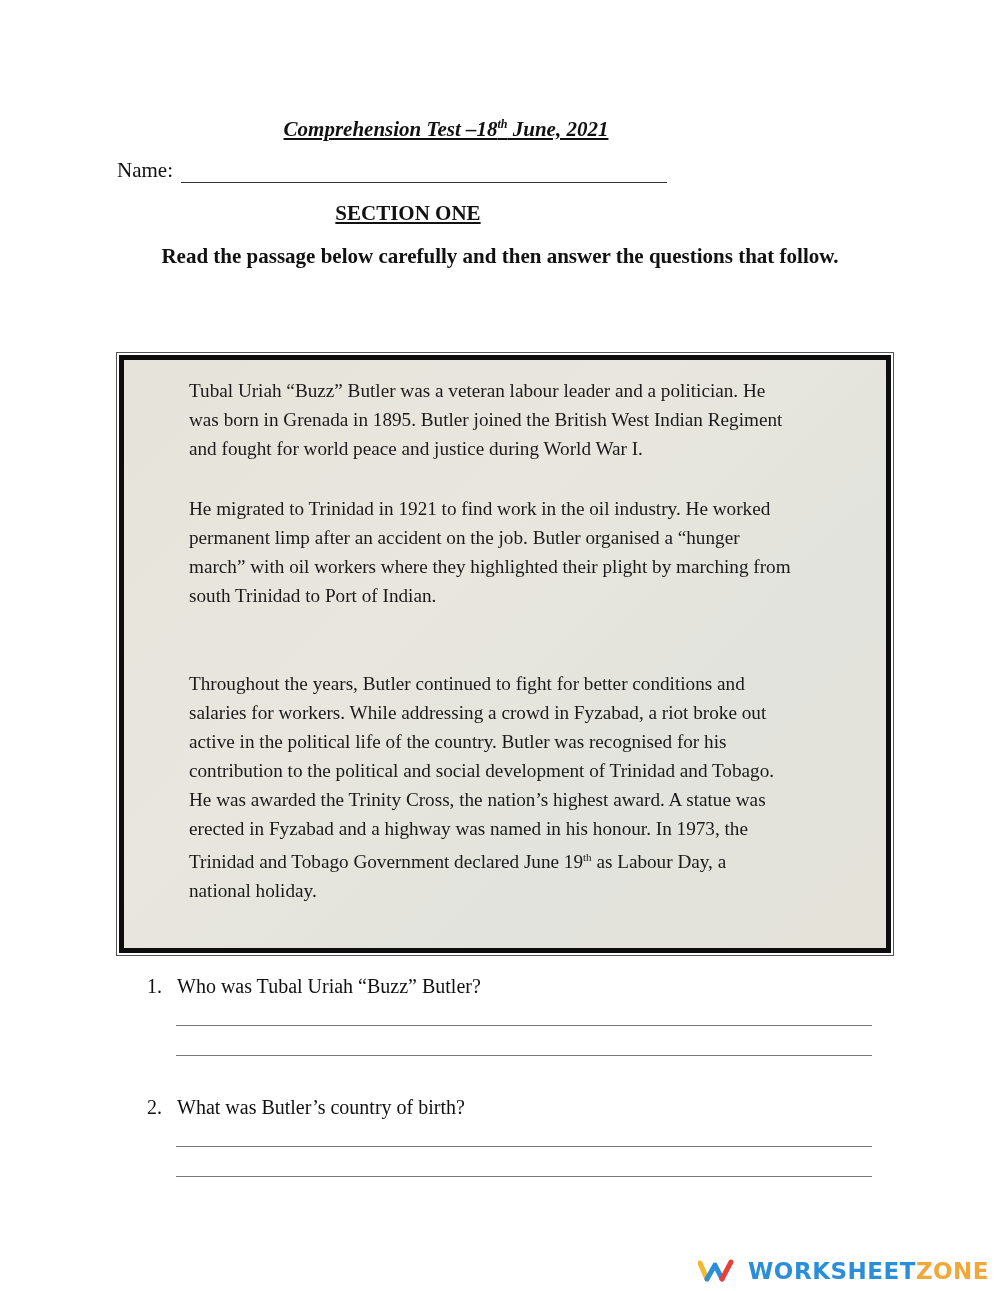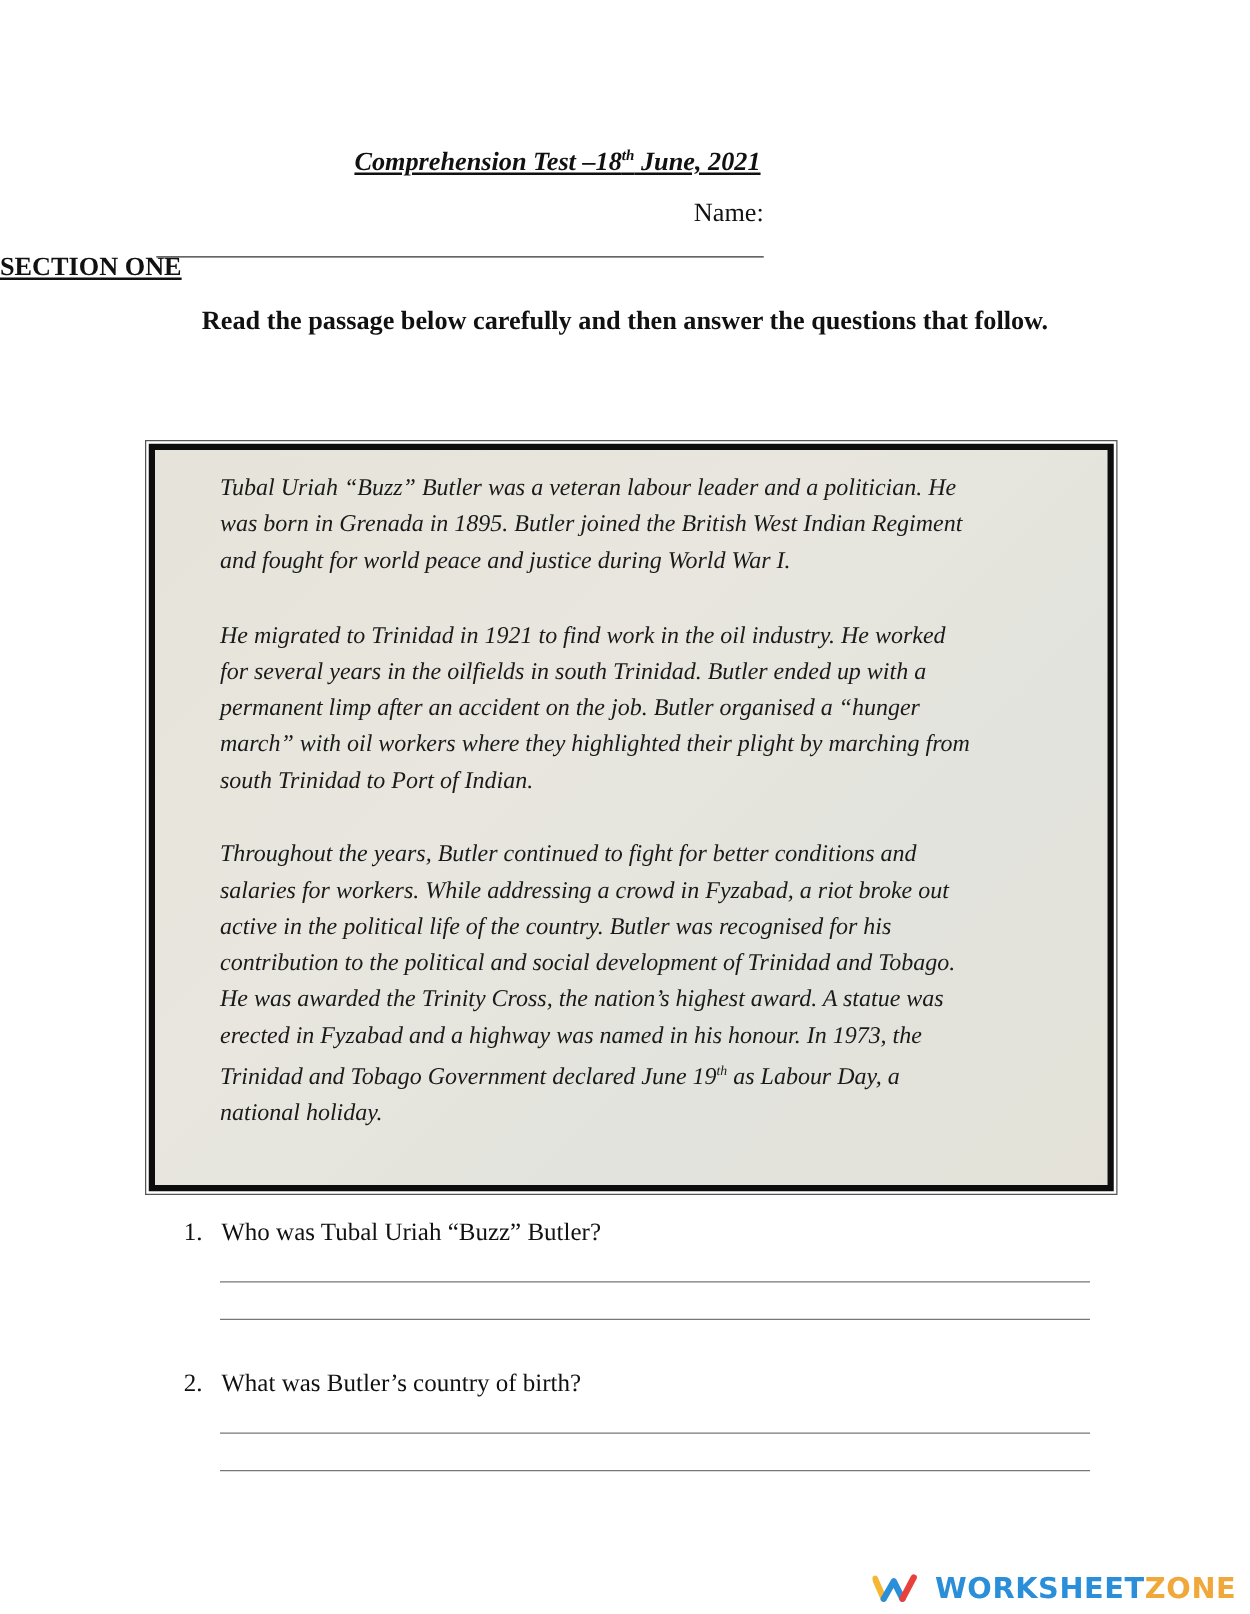--- a/index.html
+++ b/index.html
@@ -9,36 +9,36 @@
     font-family:"Liberation Serif", "DejaVu Serif", serif;
     color:#111;
   }
   .abs { position:absolute; }
   .title {
     left:0; width:892px; top:117px; text-align:center;
     font-size:21px; font-weight:bold; font-style:italic;
   }
   .title span.u { text-decoration:underline; }
   .title sup { font-size:12px; }
-  .name-row { left:117px; top:158px; font-size:21px; display:flex; align-items:flex-end;flex-direction:column; }
+  .name-row { left:117px; top:158px; font-size:21px; display:flex; align-items:flex-end; }
   .name-line { display:inline-block; width:486px; border-bottom:1.5px solid #333; margin-left:8px; height:22px; }
-  .section { left:0; width:816px; top:201px; font-size:21px; font-weight:bold; text-decoration:underline; }
+  .section { left:0; width:816px; top:201px; text-align:center; font-size:21px; font-weight:bold; text-decoration:underline; }
   .instr { left:0; width:1000px; top:242px; text-align:center; font-size:21px; font-weight:bold; line-height:28px; }
 
   .box-outer {
     left:116px; top:352px; width:778px; height:604px;
     border:1px solid #555; box-sizing:border-box; padding:2px;
   }
   .box-inner {
     width:100%; height:100%; box-sizing:border-box;
     border:5px solid #0d0d0d;
     background: linear-gradient(135deg, #e6e3da 0%, #e8e6de 40%, #e2e3dd 70%, #e4e2d8 100%);
     position:relative;
   }
-  .para { position:absolute; left:52px; width:680px; font-size:19.2px; line-height:29px; color:#1a1a1a;font-style:italic; }
+  .para { position:absolute; left:65px; width:680px; font-size:19.2px; line-height:29px; color:#1a1a1a; }
   .para sup { font-size:11px; }
 
   .q { left:147px; font-size:20px; }
   .q .num { display:inline-block; width:30px; }
   .ans-line { left:176px; width:696px; height:0; border-top:1.5px solid #777; }
 
   .logo { left:698px; top:1258px; display:flex; align-items:center; font-family:"DejaVu Sans", sans-serif; font-weight:bold; font-size:23px; letter-spacing:0.5px; }
   .logo .w-mark { width:36px; height:24px; margin-right:14px; }
   .logo .ws { color:#2a8fd8; }
   .logo .zone { color:#f0a83a; }
@@ -63,21 +63,20 @@
 
 <div class="abs box-outer">
   <div class="box-inner">
     <div class="para" style="top:16px;">
       <div>Tubal Uriah “Buzz” Butler was a veteran labour leader and a politician. He</div>
       <div>was born in Grenada in 1895. Butler joined the British West Indian Regiment</div>
       <div>and fought for world peace and justice during World War I.</div>
     </div>
     <div class="para" style="top:134px;">
       <div>He migrated to Trinidad in 1921 to find work in the oil industry. He worked</div>
-      <div>for several years in the oilfields in south Trinidad. Butler ended up with a</div>
       <div>permanent limp after an accident on the job. Butler organised a “hunger</div>
       <div>march” with oil workers where they highlighted their plight by marching from</div>
       <div>south Trinidad to Port of Indian.</div>
     </div>
     <div class="para" style="top:309px;">
       <div>Throughout the years, Butler continued to fight for better conditions and</div>
       <div>salaries for workers. While addressing a crowd in Fyzabad, a riot broke out</div>
       <div>active in the political life of the country. Butler was recognised for his</div>
       <div>contribution to the political and social development of Trinidad and Tobago.</div>
       <div>He was awarded the Trinity Cross, the nation’s highest award. A statue was</div>

